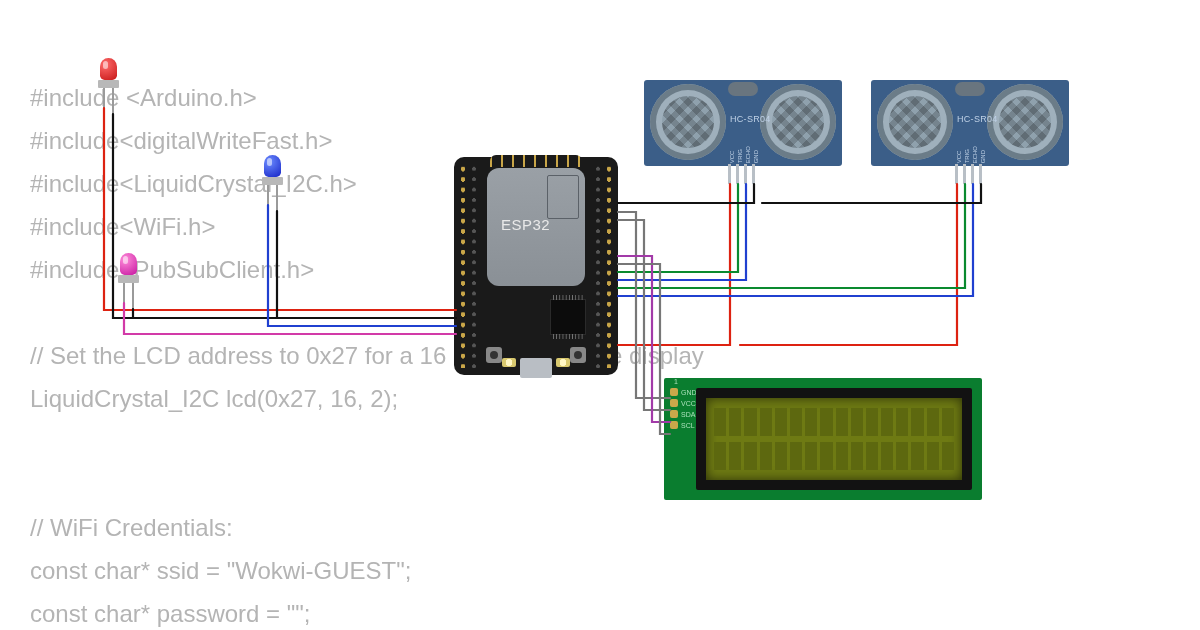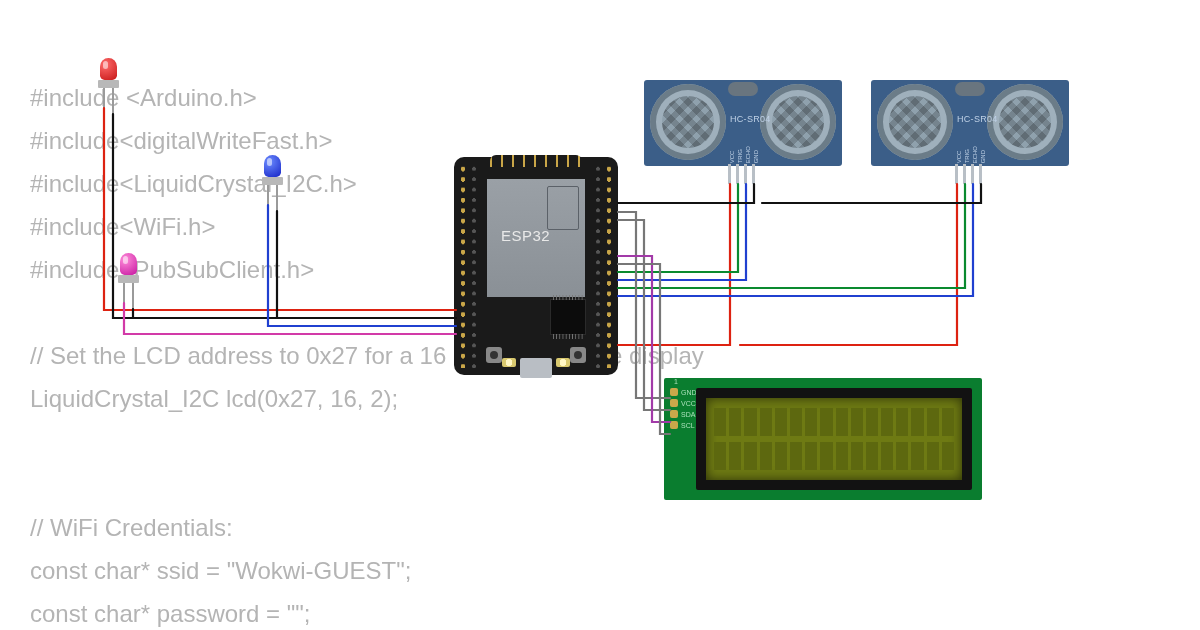--- a/index.html
+++ b/index.html
@@ -48,22 +48,21 @@
     background-image: radial-gradient(circle at 3px 5px, #555 1.8px, transparent 2px);
     background-size: 6px 10.4px;
   }
   .esp32 .pinholes-l { left: 17px; }
   .esp32 .pinholes-r { right: 17px; }
   .esp32 .shield {
     position: absolute;
     left: 33px; top: 11px;
     width: 98px; height: 118px;
     background: linear-gradient(#9aa0a6, #8a9096);
-    border-radius: 0;
-    margin-top: 11px;
+    border-radius: 12px;
   }
   .esp32 .shield::after {
     content: "";
     position: absolute;
     right: 6px; top: 7px;
     width: 30px; height: 42px;
     border: 1.5px solid #5b6168;
     border-radius: 2px;
   }
   .esp32 .shield .lbl {

